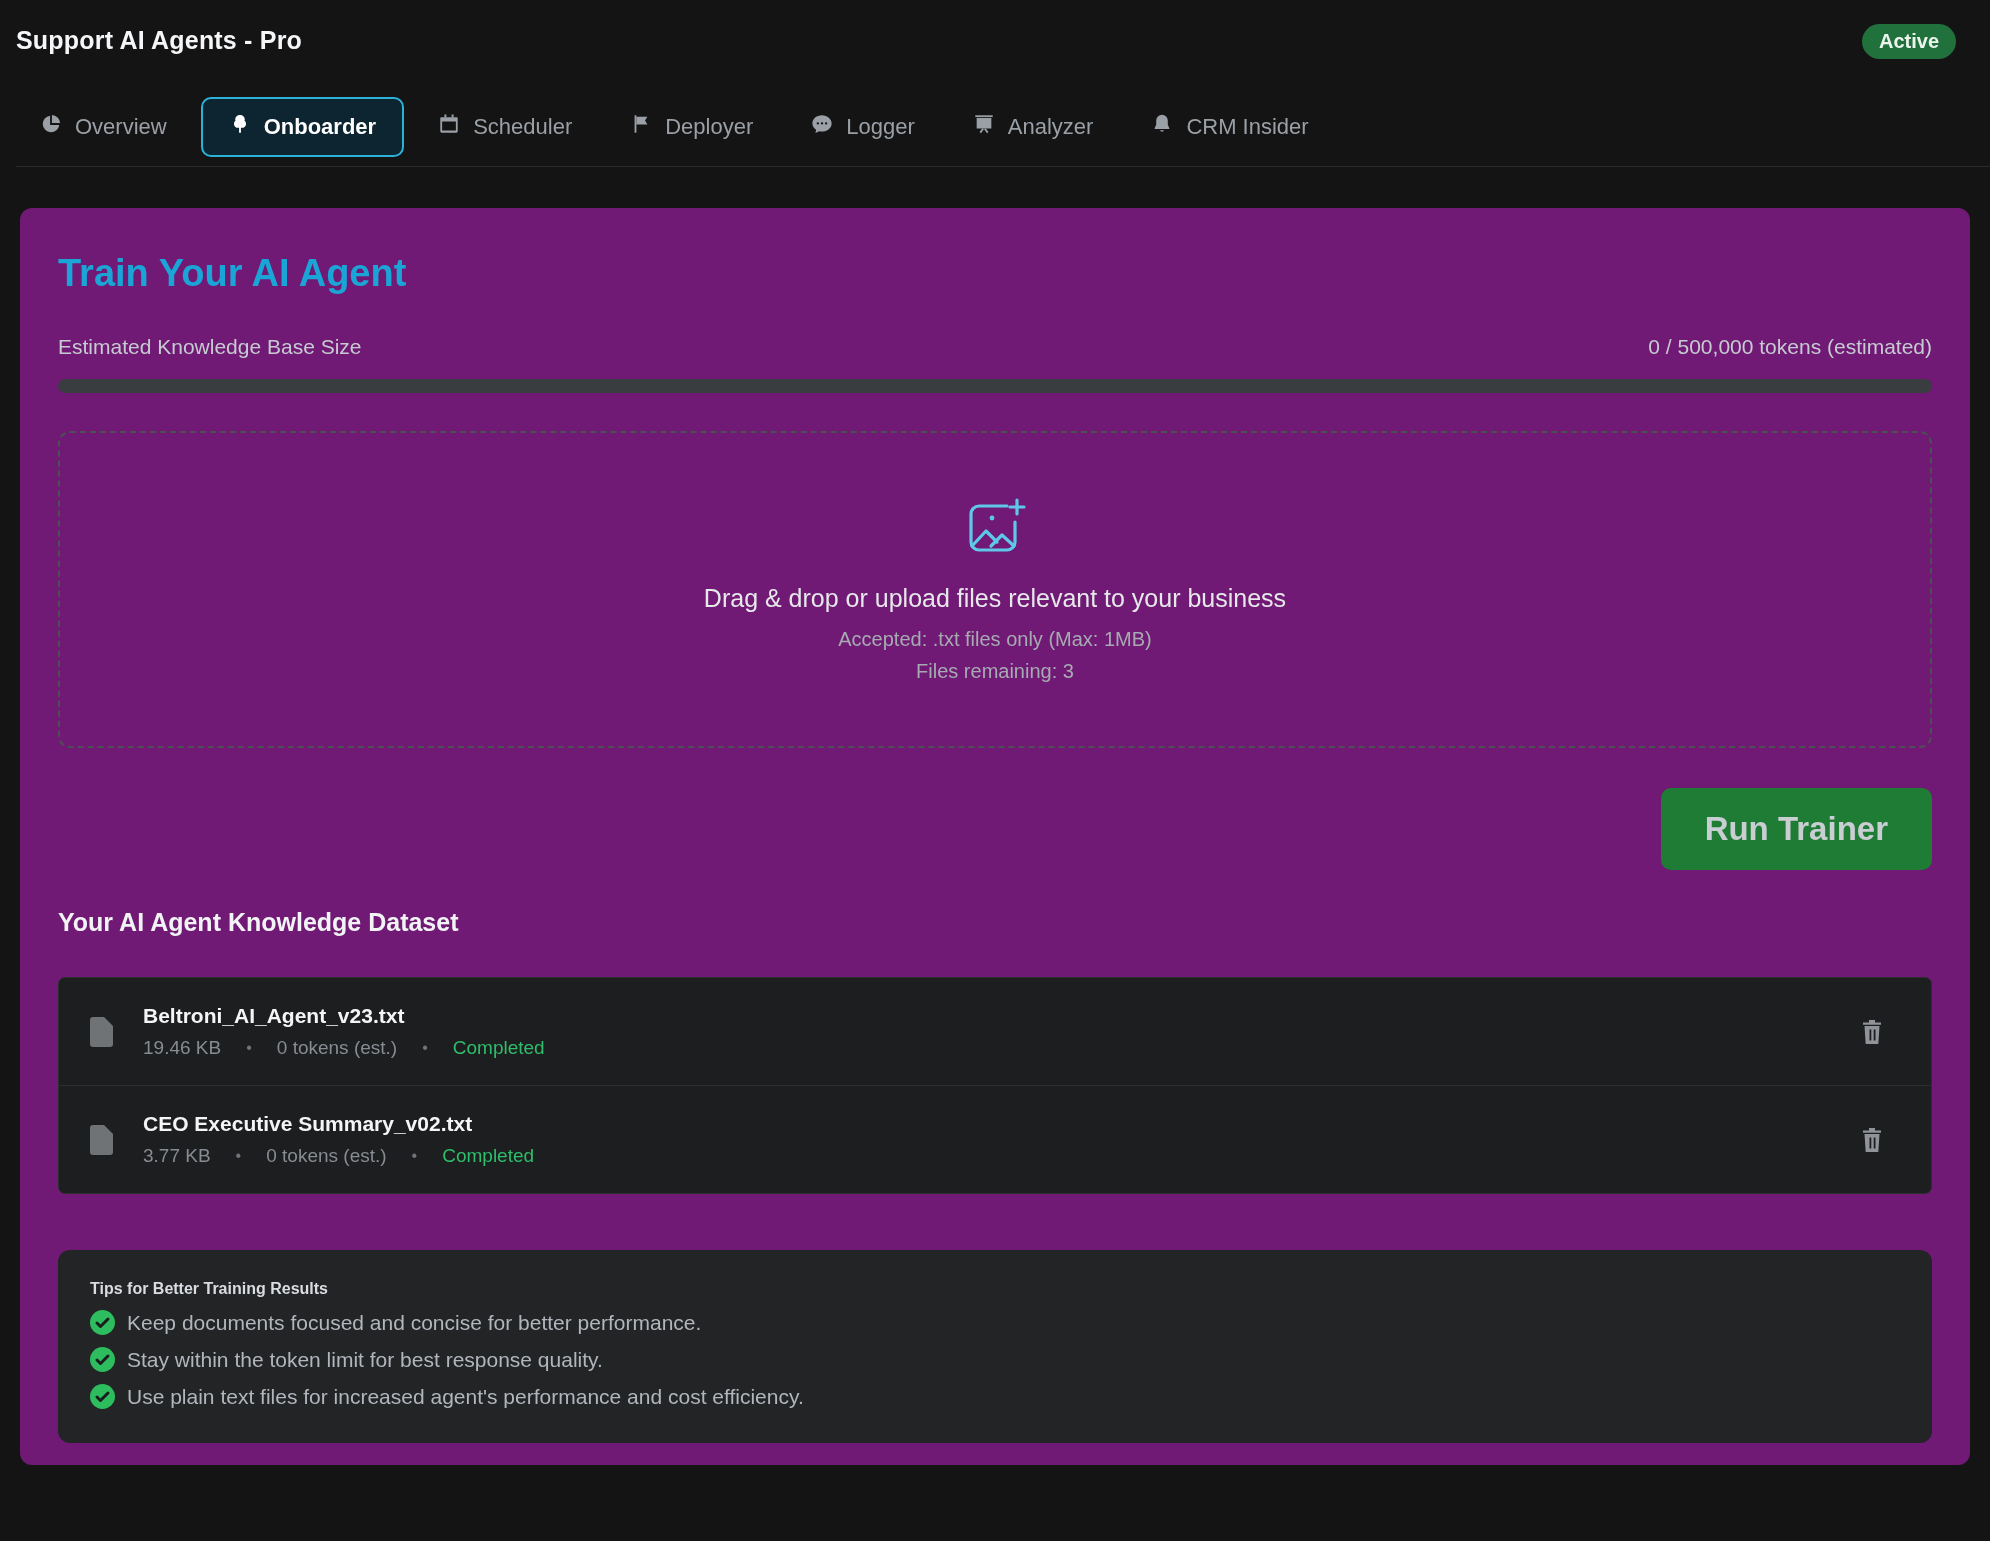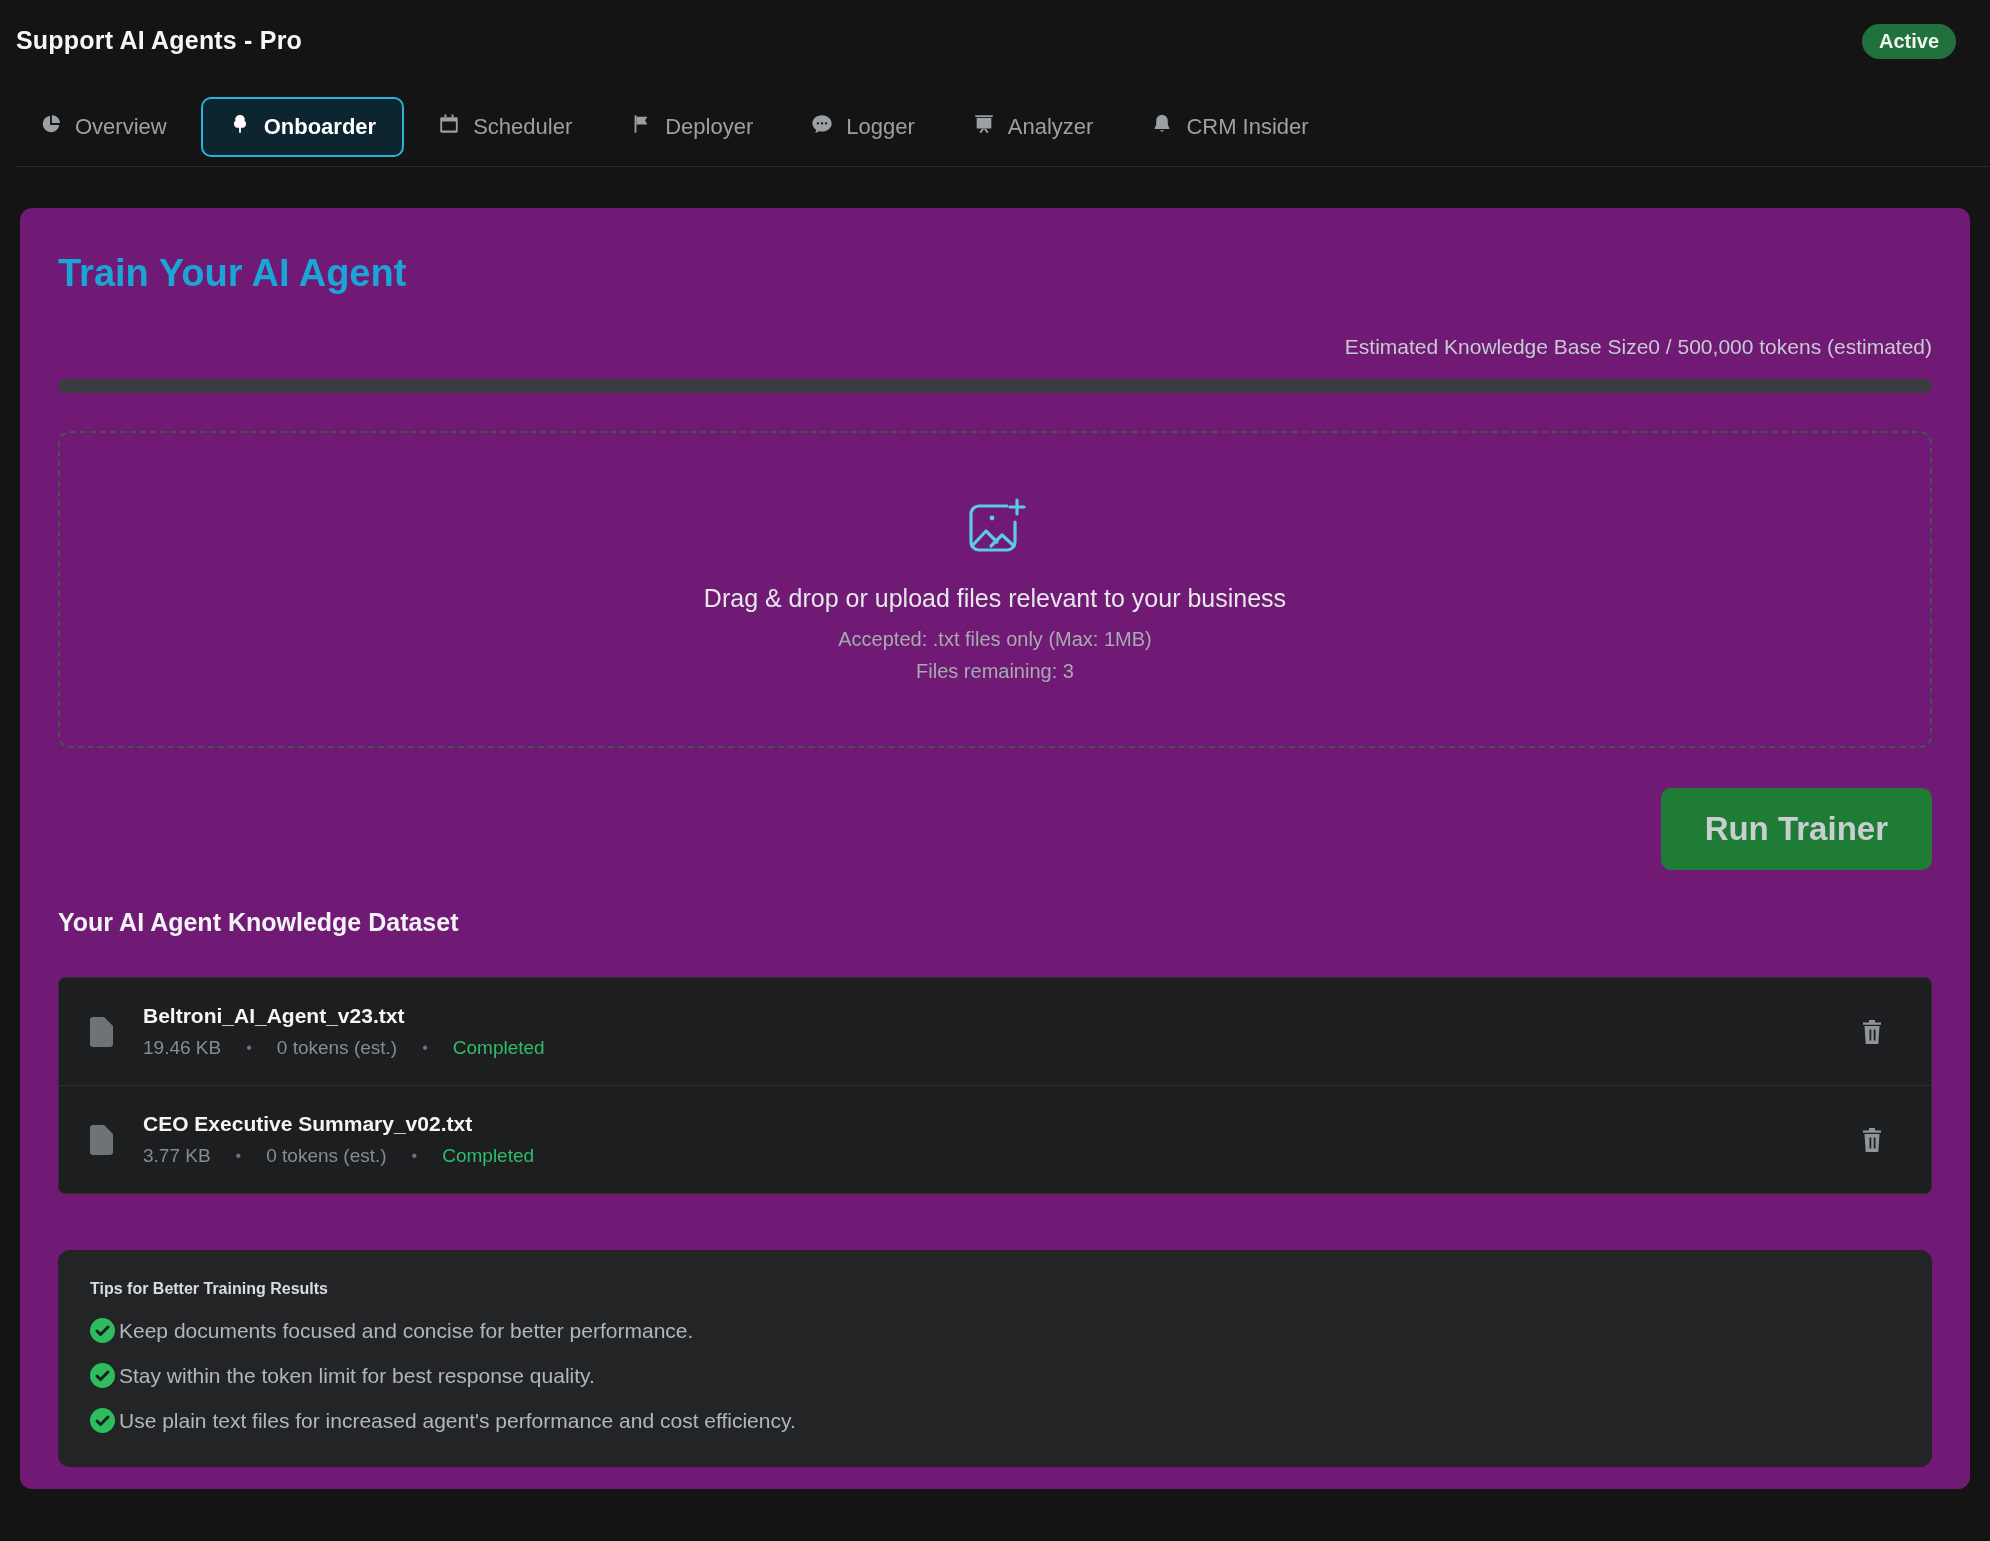--- a/index.html
+++ b/index.html
@@ -12,21 +12,21 @@
 
   
   .tabbar { display:flex; align-items:center; gap:10px; margin:38px 0 0 16px; padding-bottom:9px; border-bottom:1px solid #28292b; }
   .tab { display:flex; align-items:center; gap:13px; padding:0 22px; height:60px; color:#9aa0a6; font-size:22px; cursor:pointer; border:2px solid transparent;justify-content:center; }
   .tab svg { width:22px; height:22px; flex:none; }
   .tab.active { border:2px solid #2cb2d9; border-radius:10px; background:#0c2530; color:#ffffff; font-weight:700; padding:0 26px; }
 
   
   .card { margin:41px 20px 0 20px; background:#701a75; border-radius:12px; padding:44px 38px 22px 38px; }
   .panel-title { font-size:38px; font-weight:700; color:#1ba4d6; }
-  .kb-row { display:flex; justify-content:flex-end; align-items:center; margin-top:40px; font-size:21px; color:#c6cbd1; }
+  .kb-row { display:flex; justify-content:space-between; align-items:center; margin-top:40px; font-size:21px; color:#c6cbd1; }
   .progress { margin-top:20px; height:14px; background:#3a3d40; border-radius:7px; overflow:hidden; }
   .progress-fill { height:100%; width:0%; background:#1ba4d6; border-radius:7px; }
 
   .dropzone { margin-top:38px; height:317px; border:2px dashed #4d5053; border-radius:12px; display:flex; flex-direction:column; align-items:center; justify-content:center; cursor:pointer; }
   .dz-icon { width:68px; height:64px; margin-bottom:24px; }
   .dz-title { font-size:25px; color:#e6e8ea; }
   .dz-sub { font-size:20px; color:#a6abb1; margin-top:15px; }
   .dz-sub2 { font-size:20px; color:#a6abb1; margin-top:9px; }
 
   .btn-row { display:flex; justify-content:flex-end; margin-top:40px; }
@@ -39,21 +39,21 @@
   .file-icon svg { width:24px; height:30px; display:block; }
   .file-name { font-size:21px; font-weight:700; color:#f4f5f6; }
   .file-meta { display:flex; align-items:center; gap:25px; margin-top:9px; font-size:19px; color:#878c92; }
   .file-meta .dot { font-size:16px; color:#6f747a; }
   .file-status { color:#2ebd6b; }
   .trash-btn { margin-left:auto; background:none; border:none; cursor:pointer; color:#909498; padding:4px; }
   .trash-btn svg { width:22px; height:24px; display:block; }
 
   .tips { margin-top:56px; background:#232426; border-radius:12px; padding:30px 32px 34px 32px; }
   .tips-title { font-size:16px; font-weight:700; color:#d9dce0; }
-  .tip { display:flex; align-items:center; gap:4px; margin-top:20px; font-size:21px; color:#b1b6bc; }
+  .tip { display:flex; align-items:center; gap:12px; margin-top:12px; font-size:21px; color:#b1b6bc; }
   .tip:first-of-type { margin-top:26px; }
   .check { width:25px; height:25px; flex:none; }
 </style>
 </head>
 <body>
 
 <div class="header">
   <div class="app-title">Support AI Agents - Pro</div>
   <div class="badge">Active</div>
 </div>

